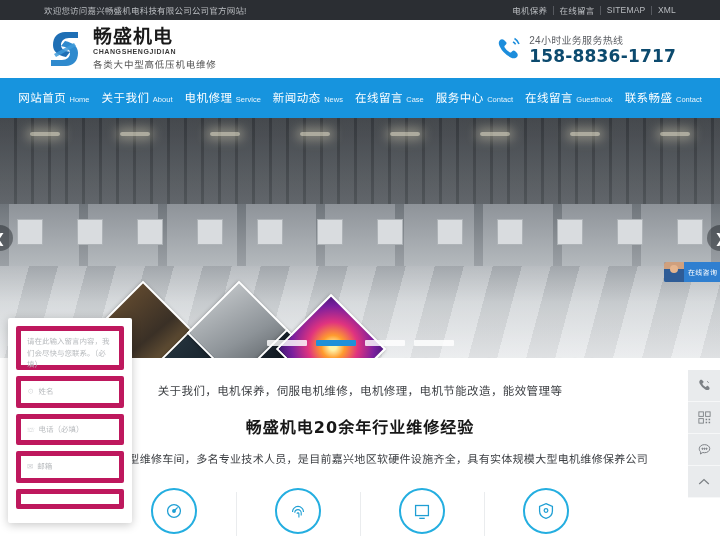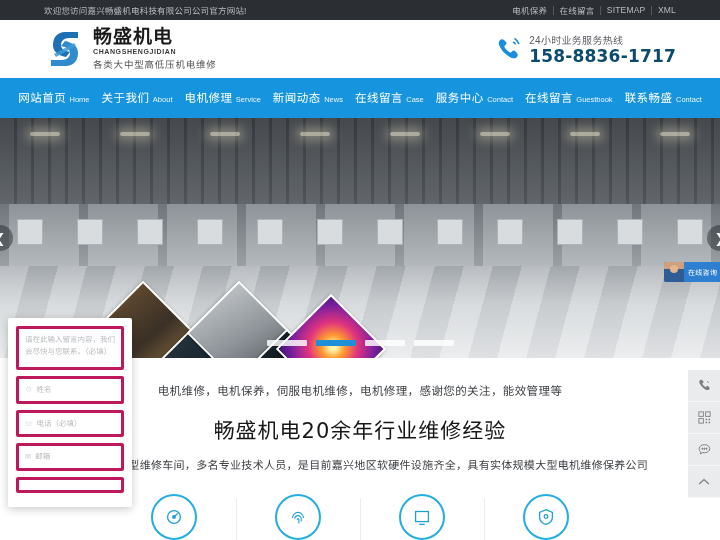--- a/index.html
+++ b/index.html
@@ -139,21 +139,21 @@
   }
   .dots span.on { background:#1f90d8; }
 
   
   .content { position:relative; background:#fff; padding-top:10px; }
   .kw {
     text-align:center; font-size:11.5px; color:#3c3f43; letter-spacing:.4px;
     padding:14px 0 2px;
   }
   .h2 {
-    text-align:center; font-size:21px; font-weight:normal; color:#171717;
+    text-align:center; font-size:16px; font-weight:bold; color:#171717;
     letter-spacing:1px; margin-top:14px; font-family:"DejaVu Sans",sans-serif;
   }
   .sub {
     text-align:center; font-size:11px; color:#3c3f43; letter-spacing:.3px;
     margin-top:12px;
   }
   .feats {
     display:flex; justify-content:center; gap:0; margin-top:22px;
   }
   .feat { width:124px; text-align:center; position:relative; }
@@ -178,21 +178,21 @@
     align-items:center; justify-content:space-between; padding:0 8px;
     font-size:9px; letter-spacing:.5px;
   }
   .chat-min { font-size:12px; cursor:pointer; line-height:1; }
   .chat-body { padding:8px; }
   .chat-msg {
     font-size:8px; line-height:1.65; color:#4a4d51; letter-spacing:.2px;
     margin-bottom:9px;
   }
   .fld {
-    width:100%; border:3px solid #be185d; border-radius:2px; background:#fff;
+    width:100%; border:5px solid #be185d; border-radius:2px; background:#fff;
     font-size:7.5px; color:#b7babd; padding:5px 6px; margin-bottom:6px;
     font-family:"Liberation Sans",sans-serif; display:flex; gap:4px;
     align-items:flex-start; line-height:1.55;
   }
   .fld.ta { height:44px; }
   .fld .fi { color:#ccced1; font-size:7.5px; flex:0 0 auto; }
 
   
   .rail { position:absolute; right:0; top:262px; width:32px; z-index:30; }
   .consult {
@@ -377,21 +377,21 @@
 </div>
 
 <div class="content">
   <div class="dots" style="position:absolute; top:-18px;">
     <span></span>
     <span class="on"></span>
     <span></span>
     <span></span>
   </div>
 
-  <div class="kw">电机维修，电机保养，伺服电机维修，电机修理，感谢您的关注，能效管理等</div>
+  <div class="kw">关于我们，电机保养，伺服电机维修，电机修理，电机节能改造，能效管理等</div>
   <div class="h2">畅盛机电20余年行业维修经验</div>
   <div class="sub">下设两个大型维修车间，多名专业技术人员，是目前嘉兴地区软硬件设施齐全，具有实体规模大型电机维修保养公司</div>
 
   <div class="feats">
     <div class="feat">
       <div class="fcircle">
         <svg viewBox="0 0 24 24" width="22" height="22" fill="none" stroke="currentColor" stroke-width="1.4">
           <circle cx="12" cy="12" r="7"></circle>
             <path d="M12 12 L16 8"></path>
             <circle cx="12" cy="12" r="1.4" fill="currentColor"></circle>

